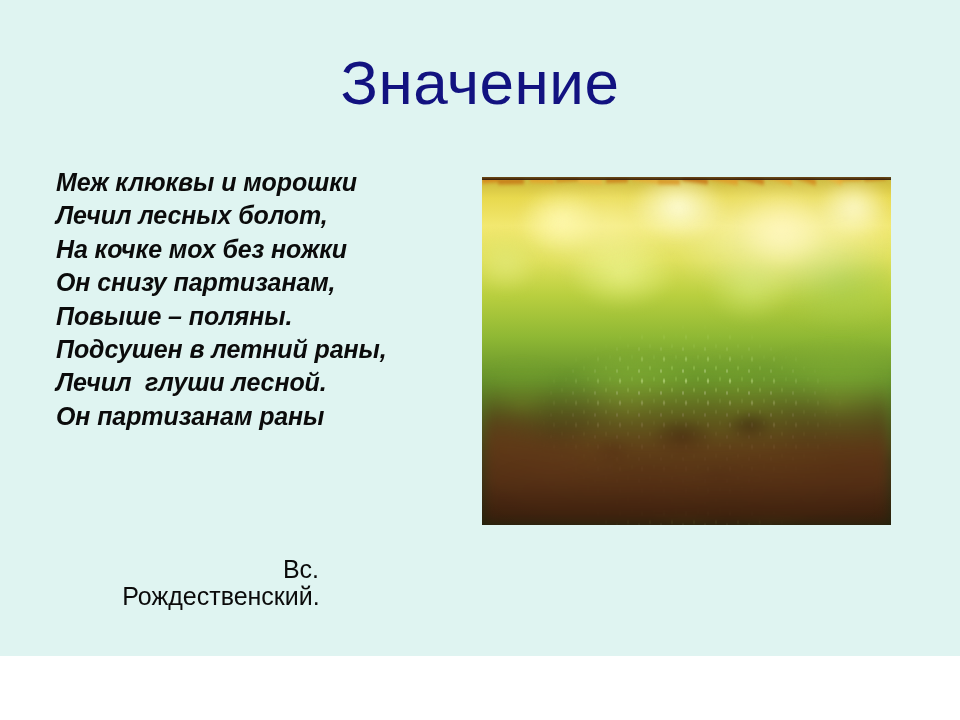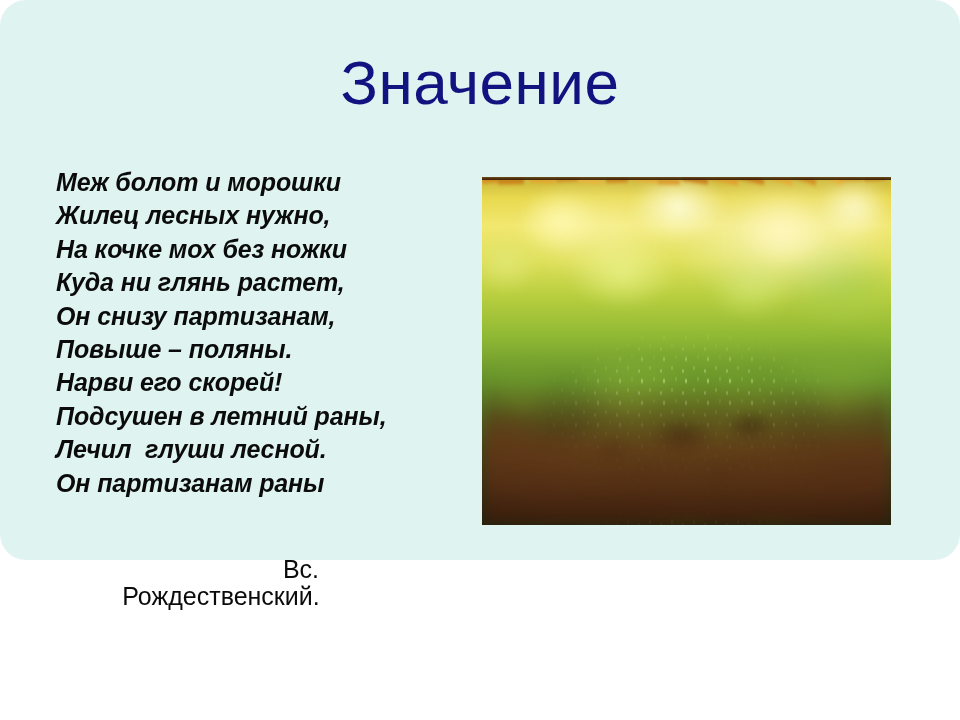--- a/index.html
+++ b/index.html
@@ -8,23 +8,22 @@
   }
   body {
     width: 960px;
     height: 720px;
     overflow: hidden;
     font-family: "Liberation Sans", sans-serif;
   }
   #slide {
     position: relative;
     width: 960px;
-    height: 560px;
+    height: 656px;
     background: #dff4f1;
-    border-radius: 26px;
   }
 
   
   #slide-title {
     position: absolute;
     left: 0;
     top: 48px;
     width: 960px;
     text-align: center;
     color: #121280;
@@ -203,27 +202,25 @@
   }
 </style>
 </head>
 <body>
 
 <div id="slide">
 
   <div id="slide-title">Значение</div>
 
   <div id="poem">
-    <div class="poem-line">Меж болот и морошки</div>
-    <div class="poem-line">Жилец лесных нужно,</div>
+    <div class="poem-line">Меж клюквы и морошки</div>
+    <div class="poem-line">Лечил лесных болот,</div>
     <div class="poem-line">На кочке мох без ножки</div>
-    <div class="poem-line">Куда ни глянь растет,</div>
     <div class="poem-line">Он снизу партизанам,</div>
     <div class="poem-line">Повыше – поляны.</div>
-    <div class="poem-line">Нарви его скорей!</div>
     <div class="poem-line">Подсушен в летний раны,</div>
     <div class="poem-line">Лечил  глуши лесной.</div>
     <div class="poem-line">Он партизанам раны</div>
   </div>
 
   <div id="attribution">
     <div class="attr-line" id="attr-author-first">Вс.</div>
     <div class="attr-line">Рождественский.</div>
   </div>
 

